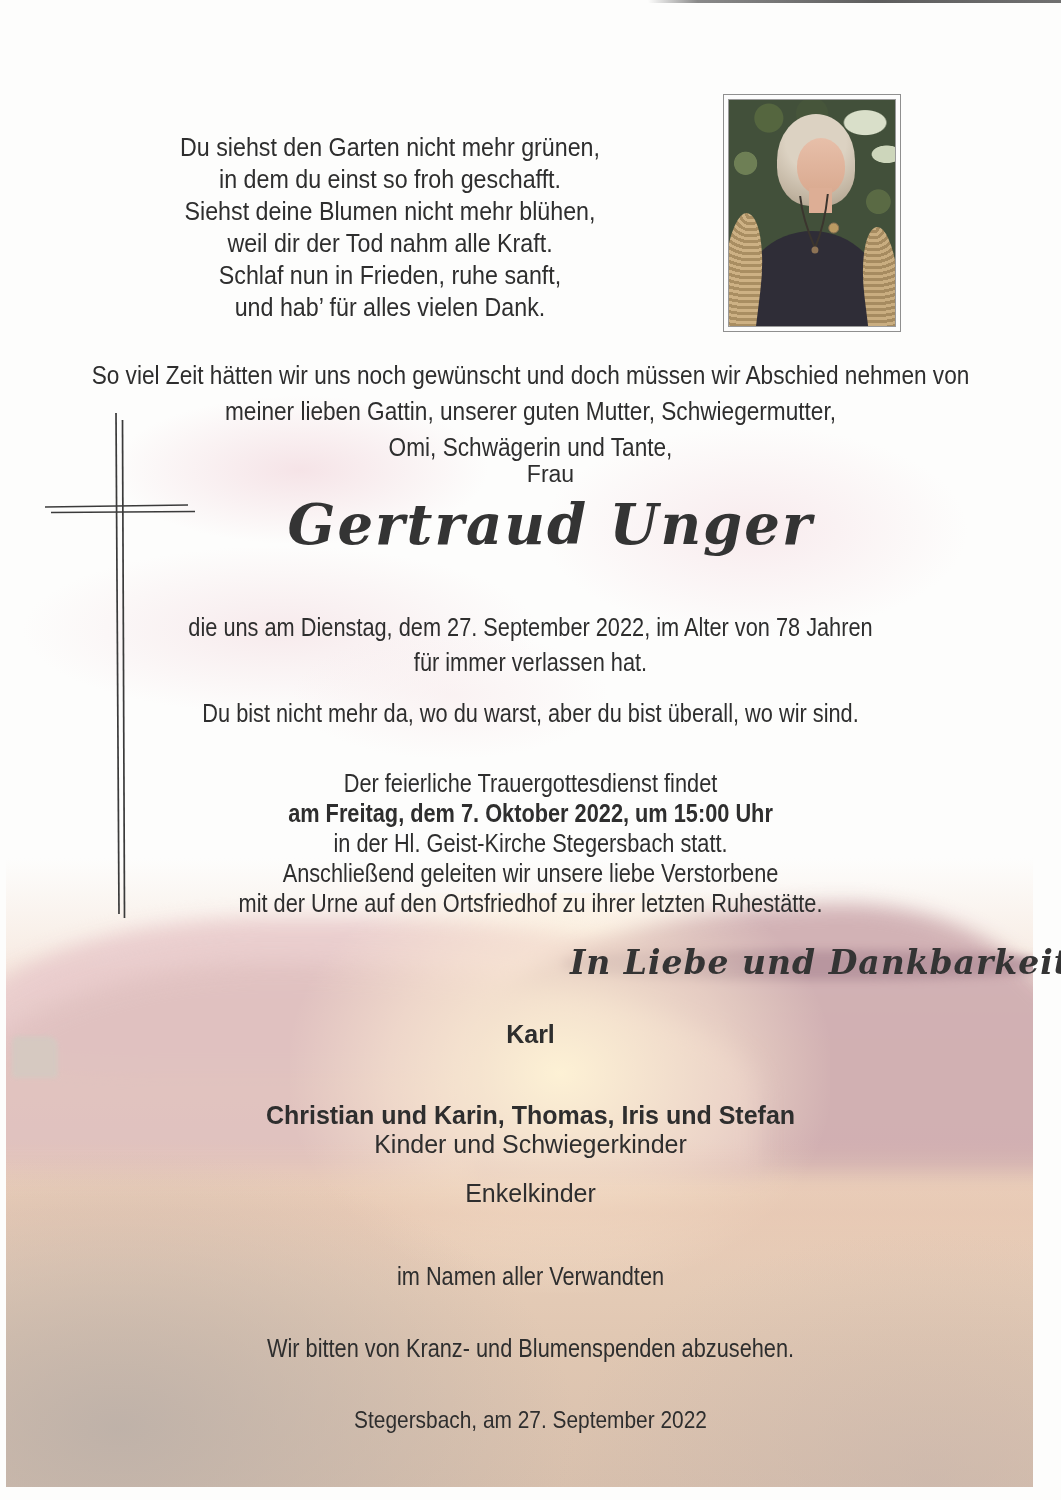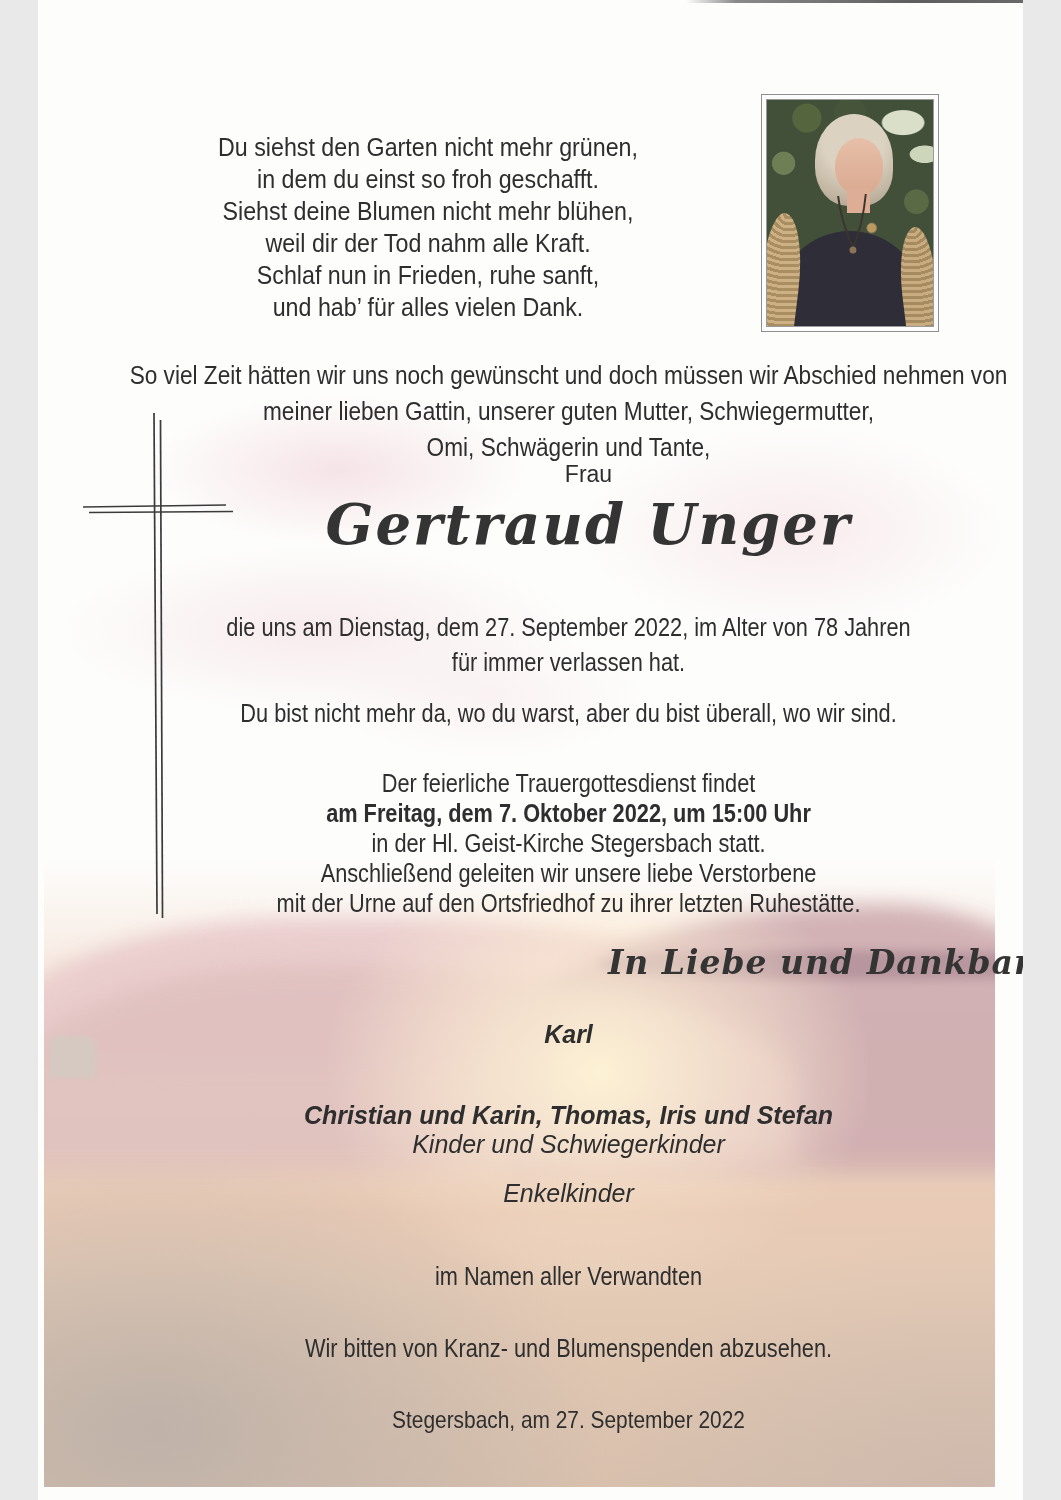--- a/index.html
+++ b/index.html
@@ -1,18 +1,18 @@
 <!DOCTYPE html>
 <html lang="de"><head>
 <meta charset="utf-8">
 <style>
   html,body{margin:0;padding:0;background:#e9e9e9;}
   .page{
     position:relative;
-    width:985px;height:1500px;
+    width:1061px;height:1500px;
     margin:0 auto;
     background:#fdfdfc;
     overflow:hidden;
     font-family:"Liberation Sans",sans-serif;
     color:#2e2e2e;
   }
   
   .scan-artifact{position:absolute;top:0;left:648px;width:413px;height:3px;z-index:8;
     background:linear-gradient(90deg,rgba(90,90,90,0) 0%,#8a8a8a 12%,#5e5e5e 55%,#707070 100%);}
   .edge-right{position:absolute;right:0;top:855px;width:28px;height:645px;background:#fdfdfc;z-index:4;}
@@ -96,21 +96,21 @@
     transform:scaleX(0.93);transform-origin:50% 0;}
   .intro{left:0;top:357px;width:1061px;font-size:26px;line-height:36px;}
   .frau{left:0;top:461px;width:1061px;font-size:23px;padding-left:20px;}
   .script{font-family:"DejaVu Serif",serif;font-style:italic;font-weight:bold;color:#343434;}
   .name{left:0;top:482px;width:1061px;font-size:56px;letter-spacing:2px;line-height:84px;padding-left:20px;}
   .death{left:0;top:610px;width:1061px;font-size:25px;line-height:35px;}
   .quote{left:0;top:699px;width:1061px;font-size:25px;}
   .service{left:0;top:768px;width:1061px;font-size:25px;line-height:30px;}
   .service .b{font-weight:bold;}
   .closing{left:9px;top:943px;width:1061px;font-size:33px;letter-spacing:1px;text-align:right;}
-  .mourner{left:0;width:1061px;font-size:25px;line-height:29px;font-style:italic;}
+  .mourner{left:0;width:1061px;font-size:25px;line-height:29px;}
   .mourner .names{font-weight:bold;}
   .m1{top:1020px;} .m2{top:1101px;} .m3{top:1179px;}
   .behalf{left:0;top:1262px;width:1061px;font-size:25px;}
   .request{left:0;top:1334px;width:1061px;font-size:25px;}
   .placedate{left:0;top:1406px;width:1061px;font-size:24px;}
 </style>
 </head>
 <body>
 
 <div class="page">

